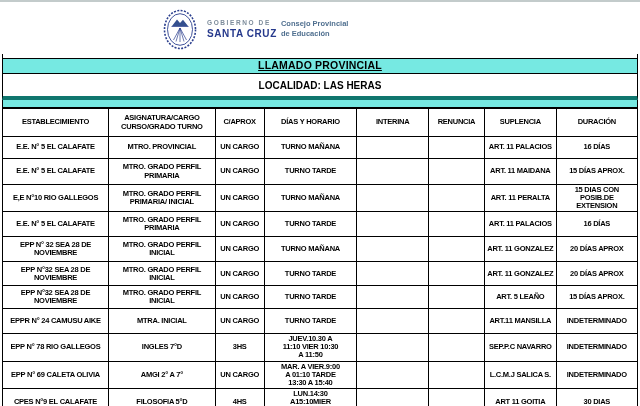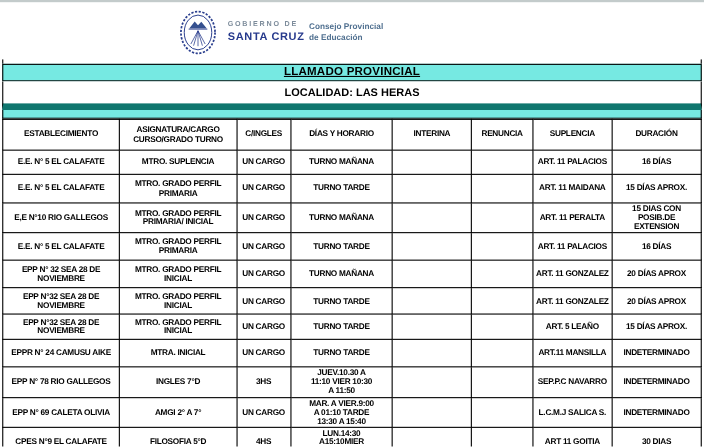--- a/index.html
+++ b/index.html
@@ -12,21 +12,21 @@
   .brand-text { margin-left: 10px; }
   .gob-de { font-size: 6.5px; letter-spacing: 1.6px; color: #7d8c9b; font-weight: bold; }
   .santa-cruz { font-size: 10px; letter-spacing: 0.6px; color: #26398c; font-weight: bold; margin-top: 2px; }
   .consejo { margin-left: 4px; font-size: 7.5px; line-height: 1.3; color: #4f6f8f; font-weight: bold; }
 
   
   .doc { position: absolute; left: 2px; right: 2px; top: 52px; }
   .spacer-row { height: 4px; border-left: 1px solid #000; border-right: 1px solid #000; background: #fff; }
   .title-bar { height: 16px; background: #76e9e2; border: 1px solid #000; display: flex; align-items: flex-start; justify-content: center; }
   .title-bar span { font-size: 10.5px; font-weight: bold; color: #000; text-decoration: underline; letter-spacing: 0.2px; }
-  .loc-row { display: flex; height: 26px; border-left: 1px solid #000; border-right: 1px solid #000; border-bottom: 6px solid #0f766e; background: #fff; text-align: center; }
+  .loc-row { display: flex; height: 26px; border-left: 1px solid #000; border-right: 1px solid #000; border-bottom: 4px solid #0f766e; background: #fff; text-align: center; }
   .loc-cell { flex: 1 1 auto; display: flex; align-items: center; justify-content: center; font-size: 10px; font-weight: bold; }
   .date-cell { flex: 0 0 160px; border-left: 1px solid #000; display: flex; align-items: center; justify-content: center; font-size: 9px; font-weight: bold; }
   .cyan-strip { height: 8px; background: #76e9e2; border-left: 1px solid #000; border-right: 1px solid #000; border-bottom: 1px solid #000; }
 
   
   table { width: 100%; border-collapse: collapse; table-layout: fixed; background: #fff; }
   th, td {
     border: 1px solid #000;
     font-size: 7.5px; font-weight: bold; color: #000;
     text-align: center; vertical-align: middle;
@@ -84,32 +84,32 @@
       <col style="width:11.3%">
         <col style="width:8.8%">
         <col style="width:11.3%">
         <col style="width:12.8%">
     </colgroup>
     <thead>
       <tr>
         <th>ESTABLECIMIENTO</th>
         <th>ASIGNATURA/CARGO
 CURSO/GRADO TURNO</th>
-        <th>C/INGLES</th>
+        <th>C/APROX</th>
         <th>DÍAS Y HORARIO</th>
         <th>INTERINA</th>
         <th>RENUNCIA</th>
         <th>SUPLENCIA</th>
         <th>DURACIÓN</th>
       </tr>
     </thead>
     <tbody>
         <tr style="height: 22px;">
           <td>E.E. N° 5 EL CALAFATE</td>
-          <td>MTRO. SUPLENCIA</td>
+          <td>MTRO. PROVINCIAL</td>
           <td>UN CARGO</td>
           <td>TURNO MAÑANA</td>
           <td></td>
           <td></td>
           <td>ART. 11 PALACIOS</td>
           <td>16 DÍAS</td>
         </tr>
         <tr style="height: 26px;">
           <td>E.E. N° 5 EL CALAFATE</td>
           <td>MTRO. GRADO PERFIL PRIMARIA</td>

